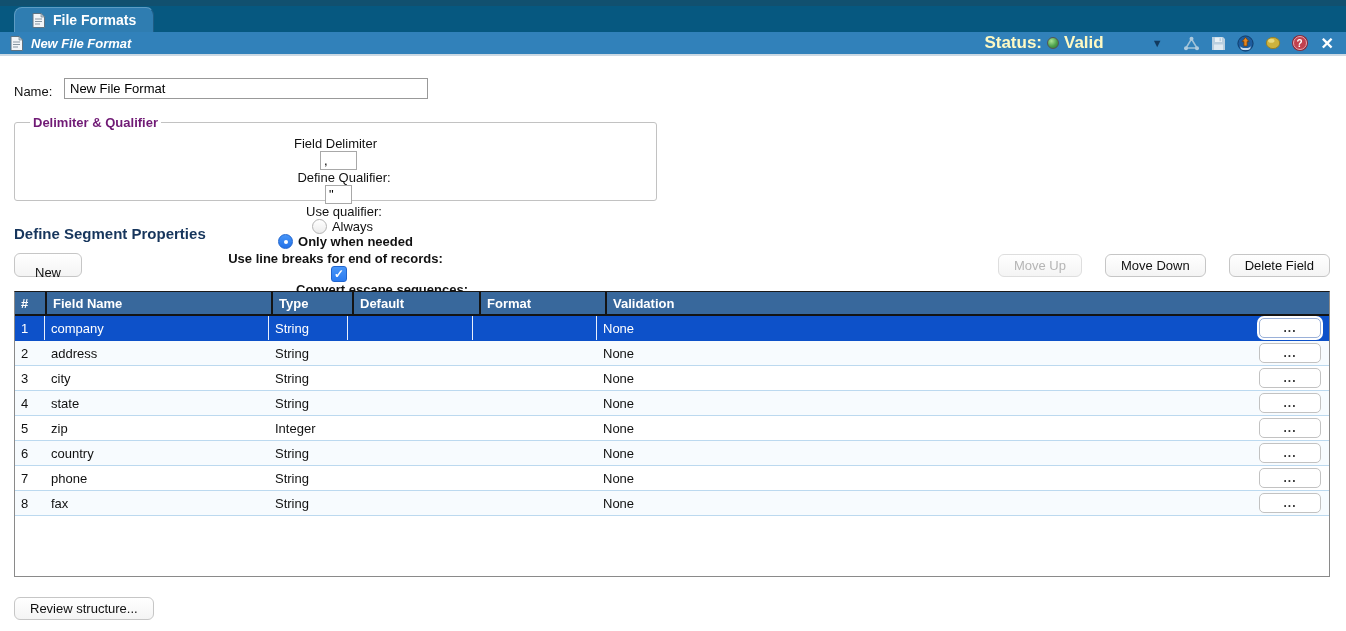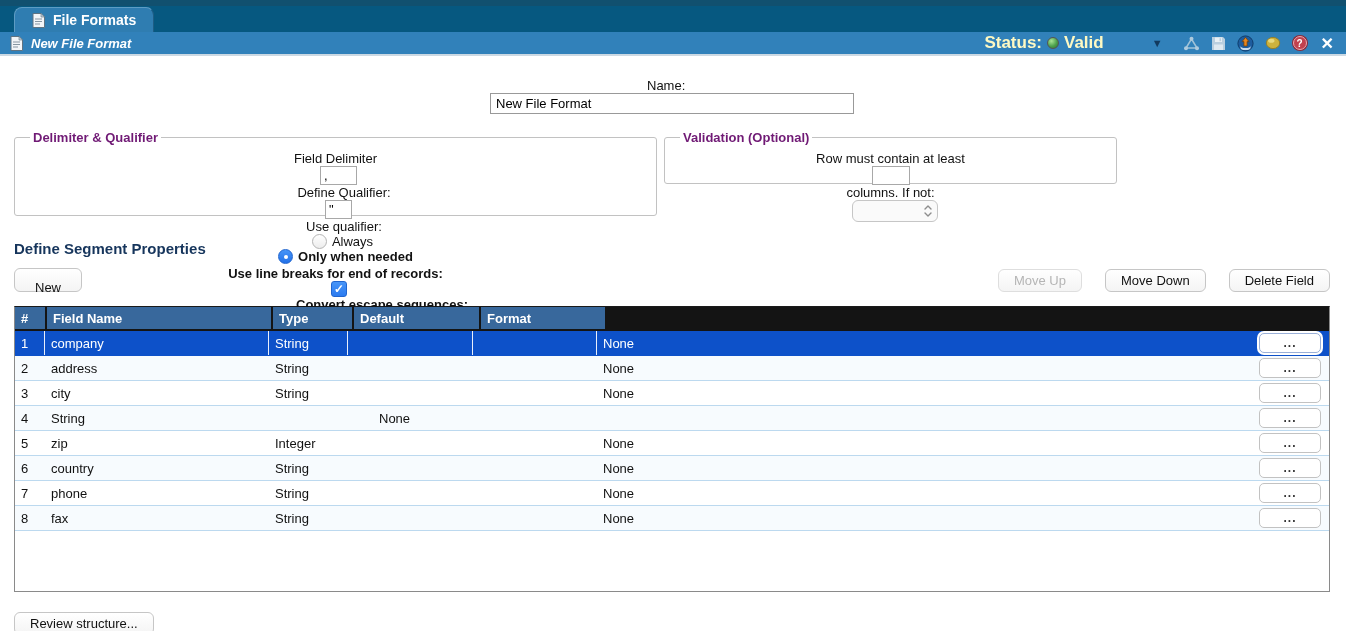--- a/index.html
+++ b/index.html
@@ -38,21 +38,21 @@
   .tb-icons { display:flex; align-items:center; gap:9px; margin-left:20px; }
   .tb-icons .ic { width:18px; height:18px; display:flex; align-items:center; justify-content:center; cursor:pointer; }
   .help-badge {
     width:14px; height:14px; border-radius:50%; background:#c2414e;
     border:1px solid #e9aab2; box-shadow:0 0 0 1px #8f2835;
     color:#fff; font-size:10px; font-weight:bold; line-height:14px; text-align:center;
   }
   .close-x { color:#fff; font-size:16px; font-weight:bold; margin-left:12px; cursor:pointer; }
   
   .content { padding:0 16px 0 14px; }
-  .name-row { margin-top:22px; display:flex; align-items:center;flex-direction:column; }
+  .name-row { margin-top:22px; display:flex; align-items:flex-end; }
   .name-row label { font-size:13px; width:50px; }
   .name-input {
     width:364px; height:21px; border:1px solid #999; padding:1px 5px;
     font-size:13px; font-family:"Liberation Sans",sans-serif; background:#fff;
   }
   .fieldsets { display:flex; align-items:flex-start; margin-top:16px; gap:7px; }
   fieldset {
     border:1px solid #c2c2c2; border-radius:3px; padding:6px 13px 10px 13px;
   }
   fieldset legend { color:#701a75; font-weight:bold; font-size:13px; padding:0 3px; margin-left:2px; }
@@ -235,35 +235,20 @@
         </span>
       </div>
       <div class="fs-row">
         <span style="font-weight:bold;">Use line breaks for end of records:</span>
         <span class="checkbox checked"></span>
         <span style="font-weight:bold; margin-left:93px;">Convert escape sequences:</span>
         <span class="checkbox checked"></span>
       </div>
     </fieldset>
 
-    <fieldset class="fs-valid">
-      <legend>Validation (Optional)</legend>
-      <div class="fs-row">
-        <span>Row must contain at least</span>
-        <input class="mini-input w38" type="text" value="" style="">
-        <span>columns. If not:</span>
-        <div class="fake-select">
-          <span></span>
-          <svg width="10" height="14" viewBox="0 0 10 14" fill="none" stroke="#8d8d8d" stroke-width="1.4" stroke-linecap="round" stroke-linejoin="round">
-              <path d="M2 5 L5 2 L8 5"></path>
-              <path d="M2 9 L5 12 L8 9"></path>
-            </svg>
-        </div>
-      </div>
-    </fieldset>
 
   </div>
 
   <div class="seg-heading">Define Segment Properties</div>
 
   <div class="toolbar">
     <button class="btn btn-new">New</button>
     <div class="spacer"></div>
     <div class="right-group">
       <button class="btn disabled">Move Up</button>
@@ -272,20 +257,21 @@
     </div>
   </div>
 
   <div class="grid">
     <div class="ghead">
       <div class="hc c-num">#</div>
       <div class="hc c-name">Field Name</div>
       <div class="hc c-type">Type</div>
       <div class="hc c-def">Default</div>
       <div class="hc c-fmt">Format</div>
+      <div class="hc c-val">Validation</div>
     </div>
 
     <div class="trow selected">
       <div class="c c-num">1</div>
       <div class="c c-name">company</div>
       <div class="c c-type">String</div>
       <div class="c c-def"></div>
       <div class="c c-fmt"></div>
       <div class="c c-val">None</div>
       <button class="row-more">...</button>
@@ -306,20 +292,21 @@
       <div class="c c-name">city</div>
       <div class="c c-type">String</div>
       <div class="c c-def"></div>
       <div class="c c-fmt"></div>
       <div class="c c-val">None</div>
       <button class="row-more">...</button>
     </div>
 
     <div class="trow">
       <div class="c c-num">4</div>
+      <div class="c c-name">state</div>
       <div class="c c-type">String</div>
       <div class="c c-def"></div>
       <div class="c c-fmt"></div>
       <div class="c c-val">None</div>
       <button class="row-more">...</button>
     </div>
 
     <div class="trow">
       <div class="c c-num">5</div>
       <div class="c c-name">zip</div>

